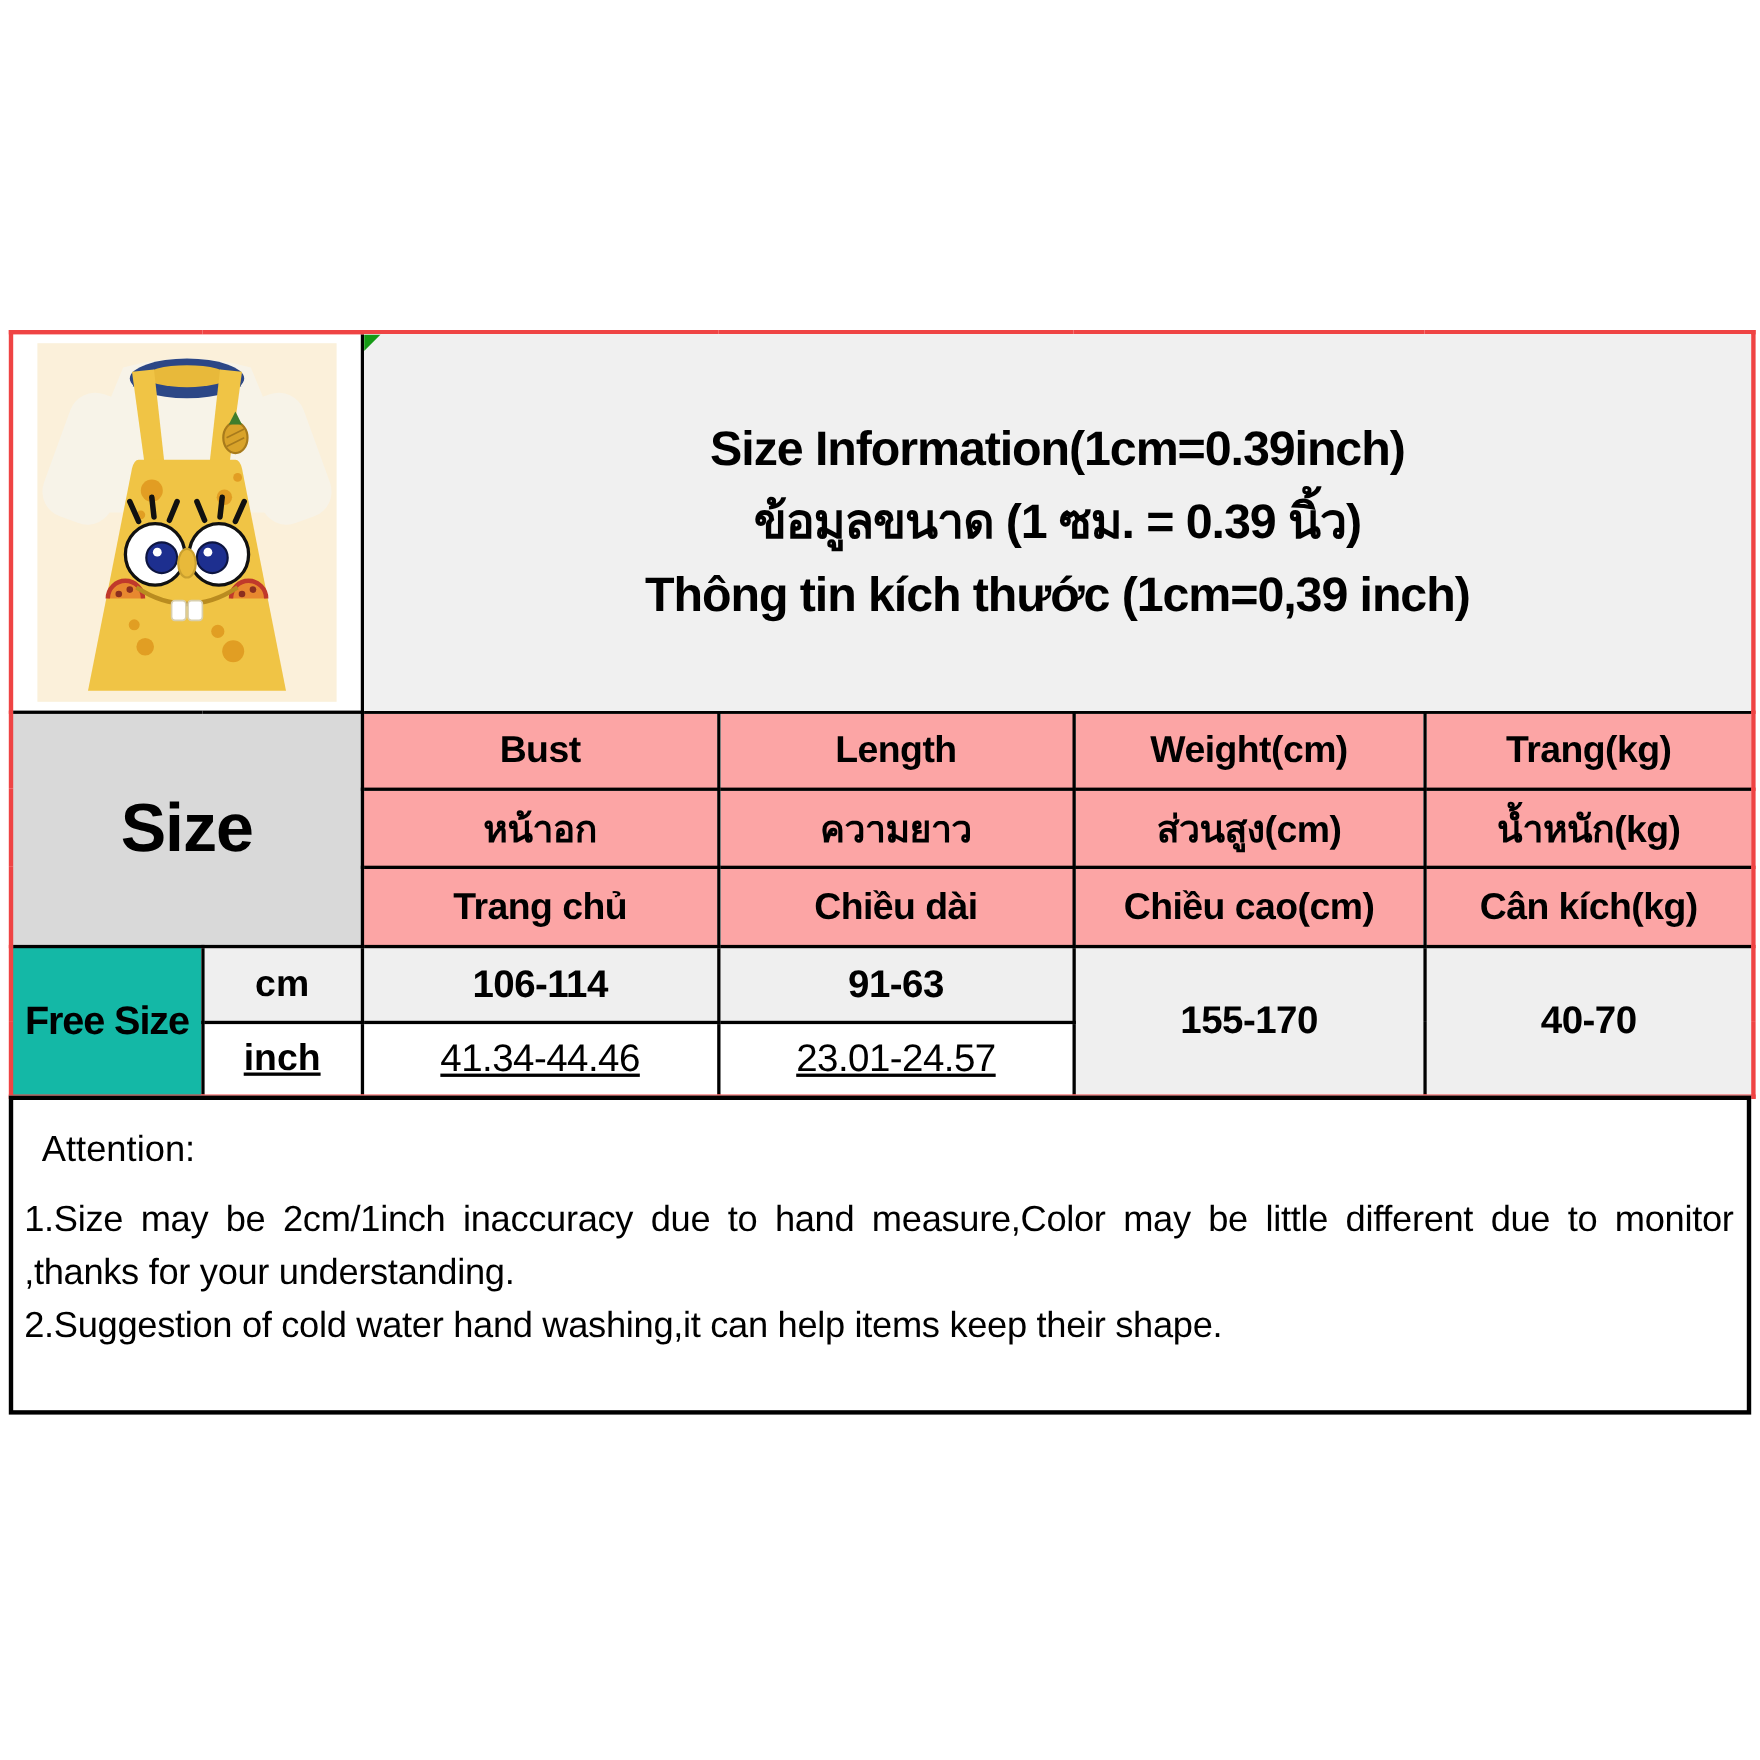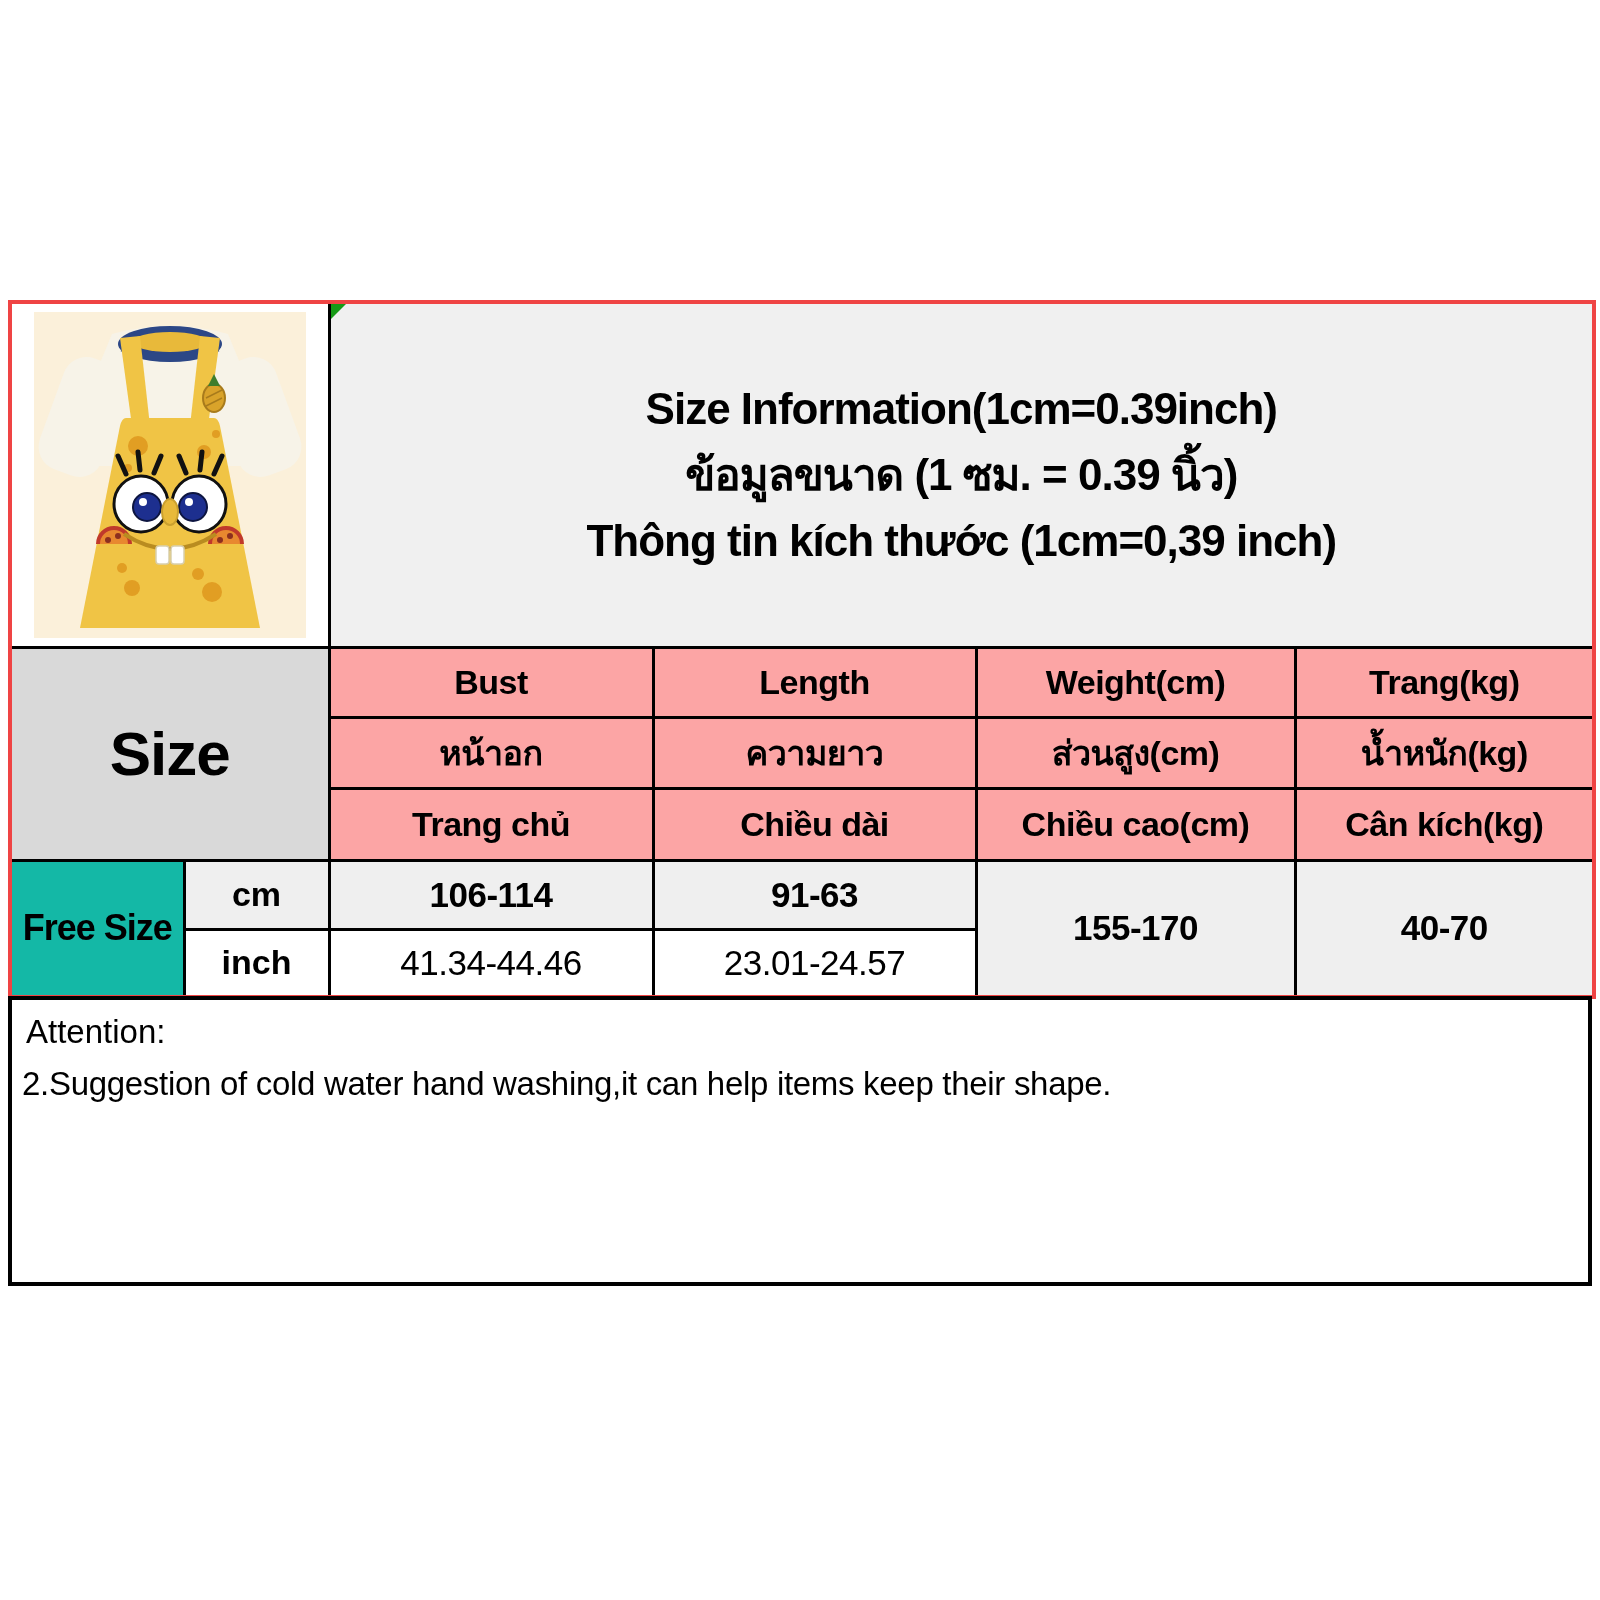--- a/index.html
+++ b/index.html
@@ -15,21 +15,21 @@
   table.size-table td{
     border:3px solid #000;text-align:center;vertical-align:middle;
     overflow:hidden;padding:0;
   }
   
   tr.r-top{height:345px;}
   tr.r-h1{height:70px;}
   tr.r-h2{height:71px;}
   tr.r-h3{height:72px;}
   tr.r-cm{height:69px;}
-  tr.r-inch{height:68px;}
+  tr.r-inch{height:68px;text-decoration:underline;}
 
   .cell-photo{background:#ffffff;}
   .cell-title{background:#f0f0f0;position:relative;}
   .title-line{font-weight:bold;font-size:44px;line-height:66px;letter-spacing:-1px;}
   .corner-flag{
     position:absolute;left:0;top:0;width:0;height:0;
     border-top:15px solid #169a16;border-right:15px solid transparent;
   }
   .cell-head{background:#fca5a5;font-weight:bold;font-size:34px;letter-spacing:-0.5px;}
   .cell-size-corner{background:#d9d9d9;font-weight:bold;font-size:62px;letter-spacing:-1px;}
@@ -38,21 +38,21 @@
   .bg-lite{background:#efefef;}
   .bg-white{background:#ffffff;}
   .val-strong{font-size:35px;font-weight:700;letter-spacing:-0.5px;}
   .val-normal{font-size:35px;font-weight:400;letter-spacing:-0.5px;}
 
   .attention-box{
     width:1584px;height:290px;box-sizing:border-box;margin-top:-3px;
     border:4px solid #000;background:#ffffff;
     padding:4px 12px 0 10px;text-align:left;
   }
-  .attention-box .att-heading{font-size:33px;line-height:48px;margin:4px;}
+  .attention-box .att-heading{font-size:33px;line-height:48px;margin:16px;}
   .attention-box p.att-note{font-size:33px;line-height:48px;margin:0;text-align:justify;letter-spacing:-0.3px;}
 
   .photo-wrap{width:100%;height:100%;display:flex;align-items:center;justify-content:center;}
 </style>
 </head>
 <body>
 
 <div class="sheet">
   <table class="size-table">
     <colgroup>
@@ -180,15 +180,16 @@
     <tr class="r-inch">
       <td class="cell-unit bg-white">inch</td>
       <td class="val-normal bg-white">41.34-44.46</td>
       <td class="val-normal bg-white">23.01-24.57</td>
     </tr>
   </tbody>
     </table>
 
   <div class="attention-box">
     <p class="att-heading">Attention:</p>
+    <p class="att-note">1.Size may be 2cm/1inch inaccuracy due to hand measure,Color may be little different due to monitor ,thanks for your understanding.</p>
     <p class="att-note">2.Suggestion of cold water hand washing,it can help items keep their shape.</p>
   </div>
 </div>
 
 </body></html>

